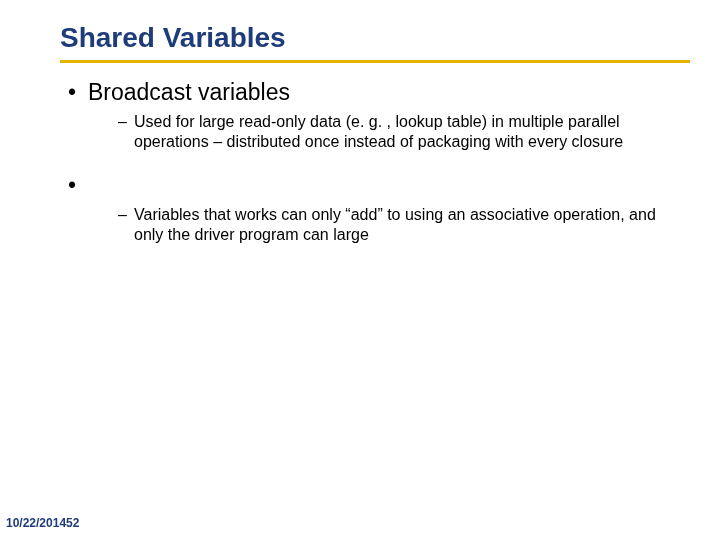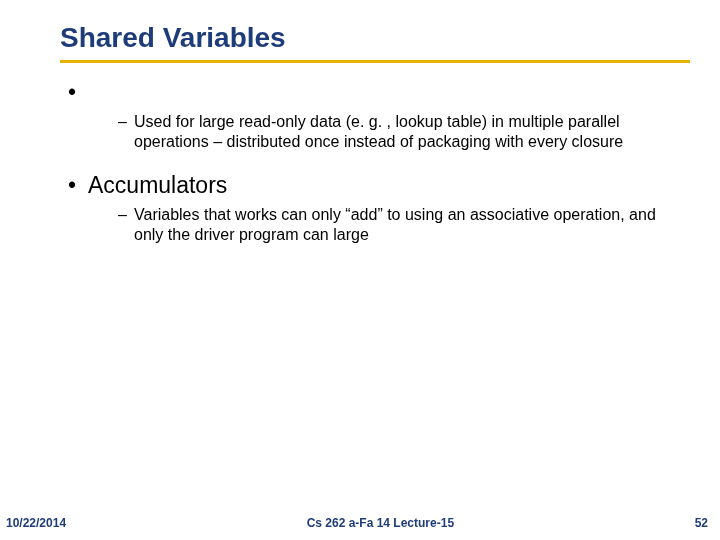--- a/index.html
+++ b/index.html
@@ -21,35 +21,34 @@
 <body>
 
 <div class="slide">
   <div class="title">Shared Variables</div>
   <div class="rule"></div>
 
   <div class="content">
 
     <div class="lvl1">
       <span class="bullet">•</span>
+      <span>Broadcast variables</span>
     </div>
     <div class="lvl2">
       <span class="dash">–</span>
       <span>Used for large read-only data (e. g. , lookup table) in multiple parallel operations – distributed once instead of packaging with every closure</span>
     </div>
 
     <div class="lvl1" style="margin-top:14px">
       <span class="bullet">•</span>
-      <span>Accumulators</span>
     </div>
     <div class="lvl2">
       <span class="dash">–</span>
       <span>Variables that works can only “add” to using an associative operation, and only the driver program can large</span>
     </div>
 
   </div>
 
   <div class="footer">
     <span class="date">10/22/2014</span>
-    <span class="center">Cs 262 a-Fa 14 Lecture-15</span>
     <span class="page">52</span>
   </div>
 </div>
 
 </body></html>

